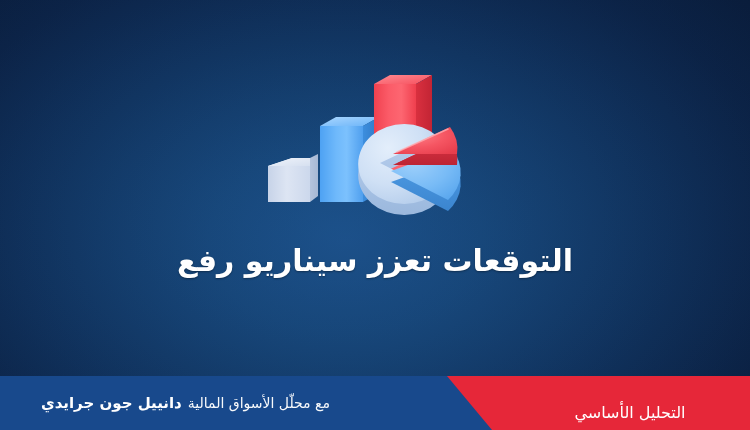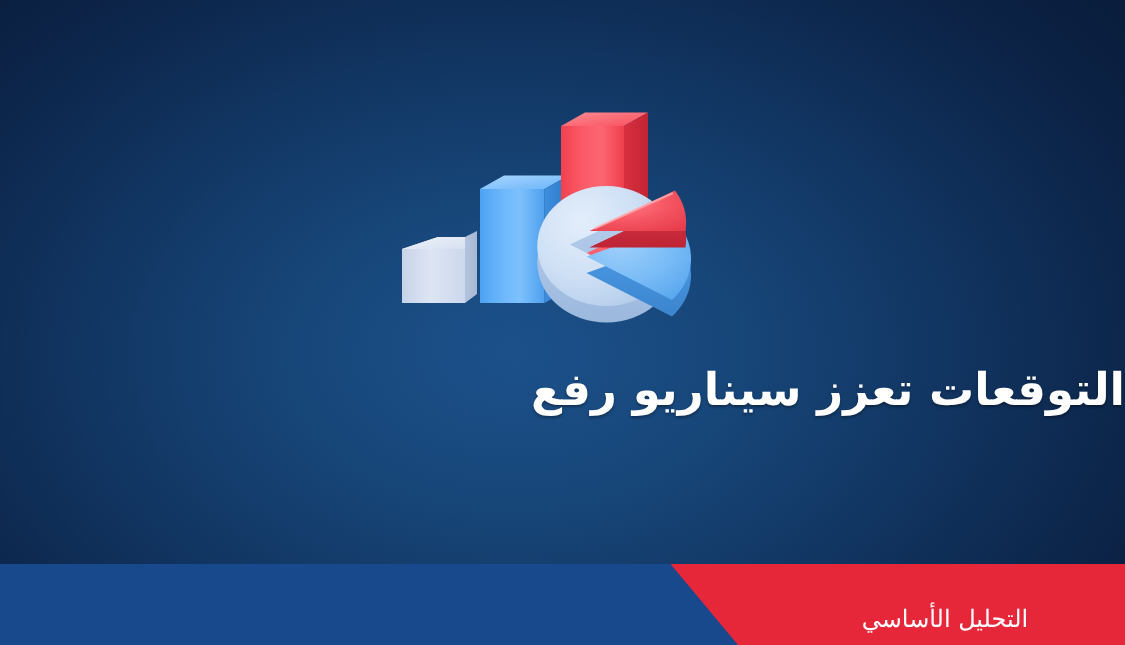--- a/index.html
+++ b/index.html
@@ -38,20 +38,21 @@
     height: 168px;
   }
   #illustration svg { display: block; width: 260px; height: 168px; }
 
   
   #headline {
     position: absolute;
     left: 0;
     right: 0;
     top: 246px;
+    text-align: center;
     color: #ffffff;
     direction: rtl;
     line-height: 1.0;
   }
   .head-line1 {
     display: block;
     font-size: 30px;
     font-weight: 700;
     letter-spacing: 0px;
     text-shadow: 0 1px 2px rgba(0,0,0,0.35);
@@ -250,18 +251,20 @@
 
   <div id="headline">
     <span class="head-line1">التوقعات تعزز سيناريو رفع</span>
   </div>
 
   <div id="bottom-bar">
     <div id="bar-blue"></div>
     <div id="bar-red"></div>
 
     <div id="byline">
+      <span class="byline-prefix">مع محلّل الأسواق المالية</span>
+      <span class="byline-name">دانييل جون جرايدي</span>
     </div>
 
     <div id="section-label">التحليل الأساسي</div>
   </div>
 
 </div>
 
 </body></html>

